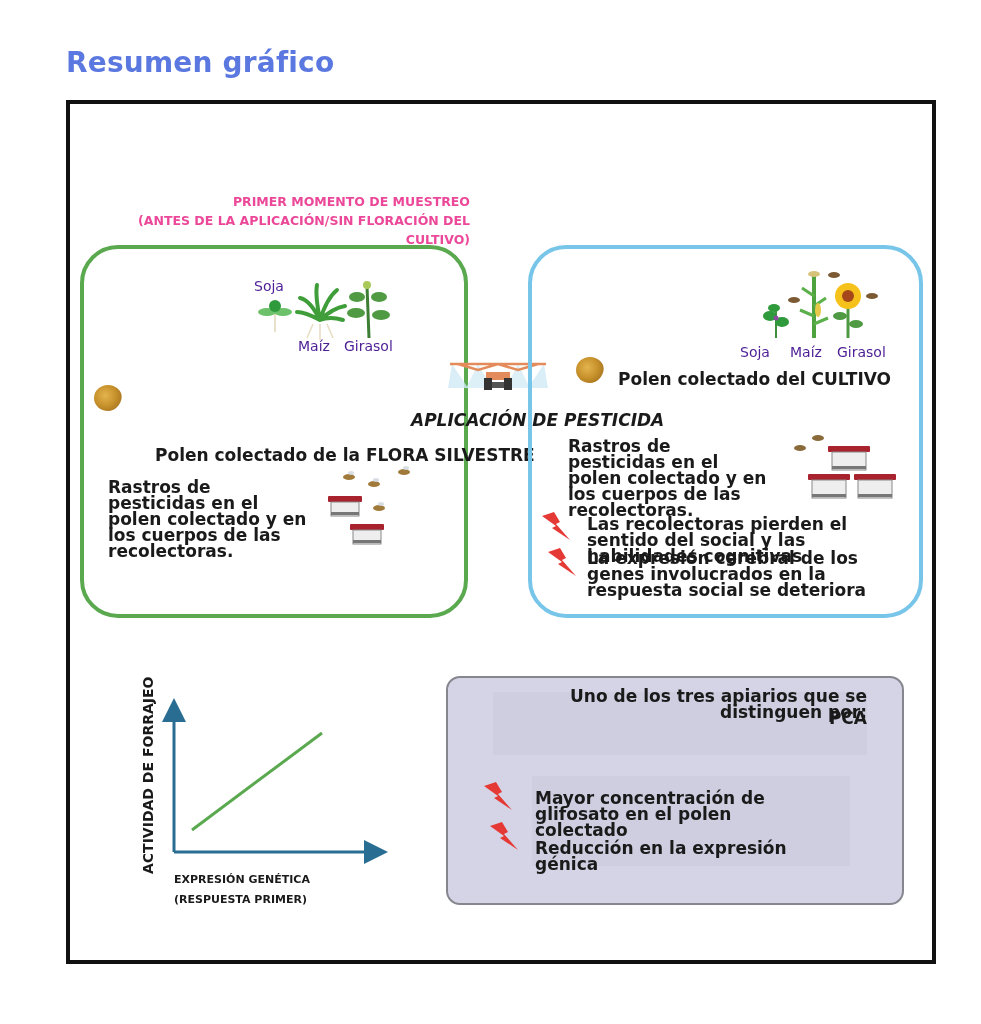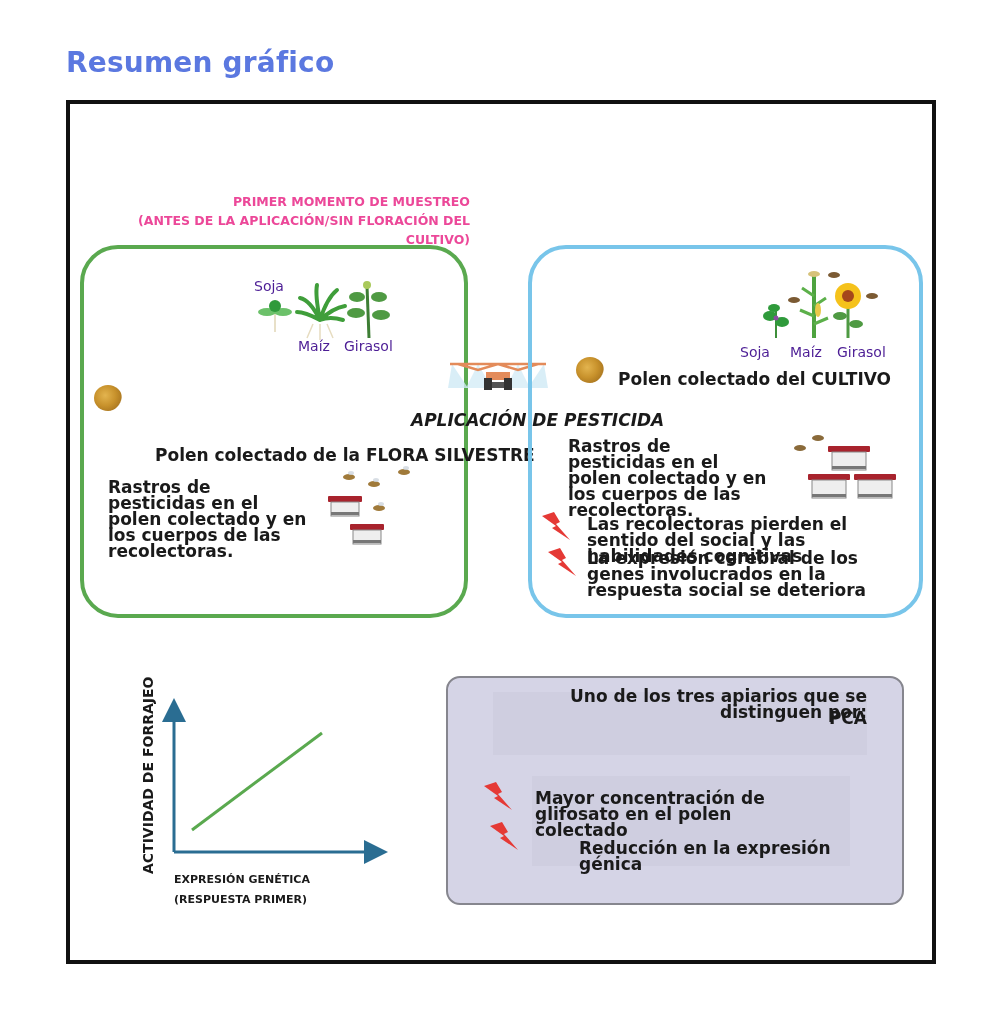--- a/index.html
+++ b/index.html
@@ -198,13 +198,13 @@
 <div class="abs bt center" style="left:493px;top:710px;width:374px;">PCA</div>
 <div class="abs bt center" style="left:493px;top:688px;width:374px;">Uno de los tres apiarios que se distinguen por:</div>
 <div class="abs" id="pca-list"></div>
 <svg class="abs bolt" style="left:482px;top:782px;" viewBox="0 0 36 30">
   <polygon points="2,4 14,0 20,10 16,12 30,28 12,16 16,14" fill="#e53935"></polygon>
 </svg>
 <svg class="abs bolt" style="left:488px;top:822px;" viewBox="0 0 36 30">
   <polygon points="2,4 14,0 20,10 16,12 30,28 12,16 16,14" fill="#e53935"></polygon>
 </svg>
 <div class="abs bt" style="left:535px;top:790px;width:290px;">Mayor concentración de glifosato en el polen colectado</div>
-<div class="abs bt" style="left:535px;top:840px;width:290px;margin-left:44px;">Reducción en la expresión génica</div>
+<div class="abs bt" style="left:535px;top:840px;width:290px;">Reducción en la expresión génica</div>
 
 </body></html>

